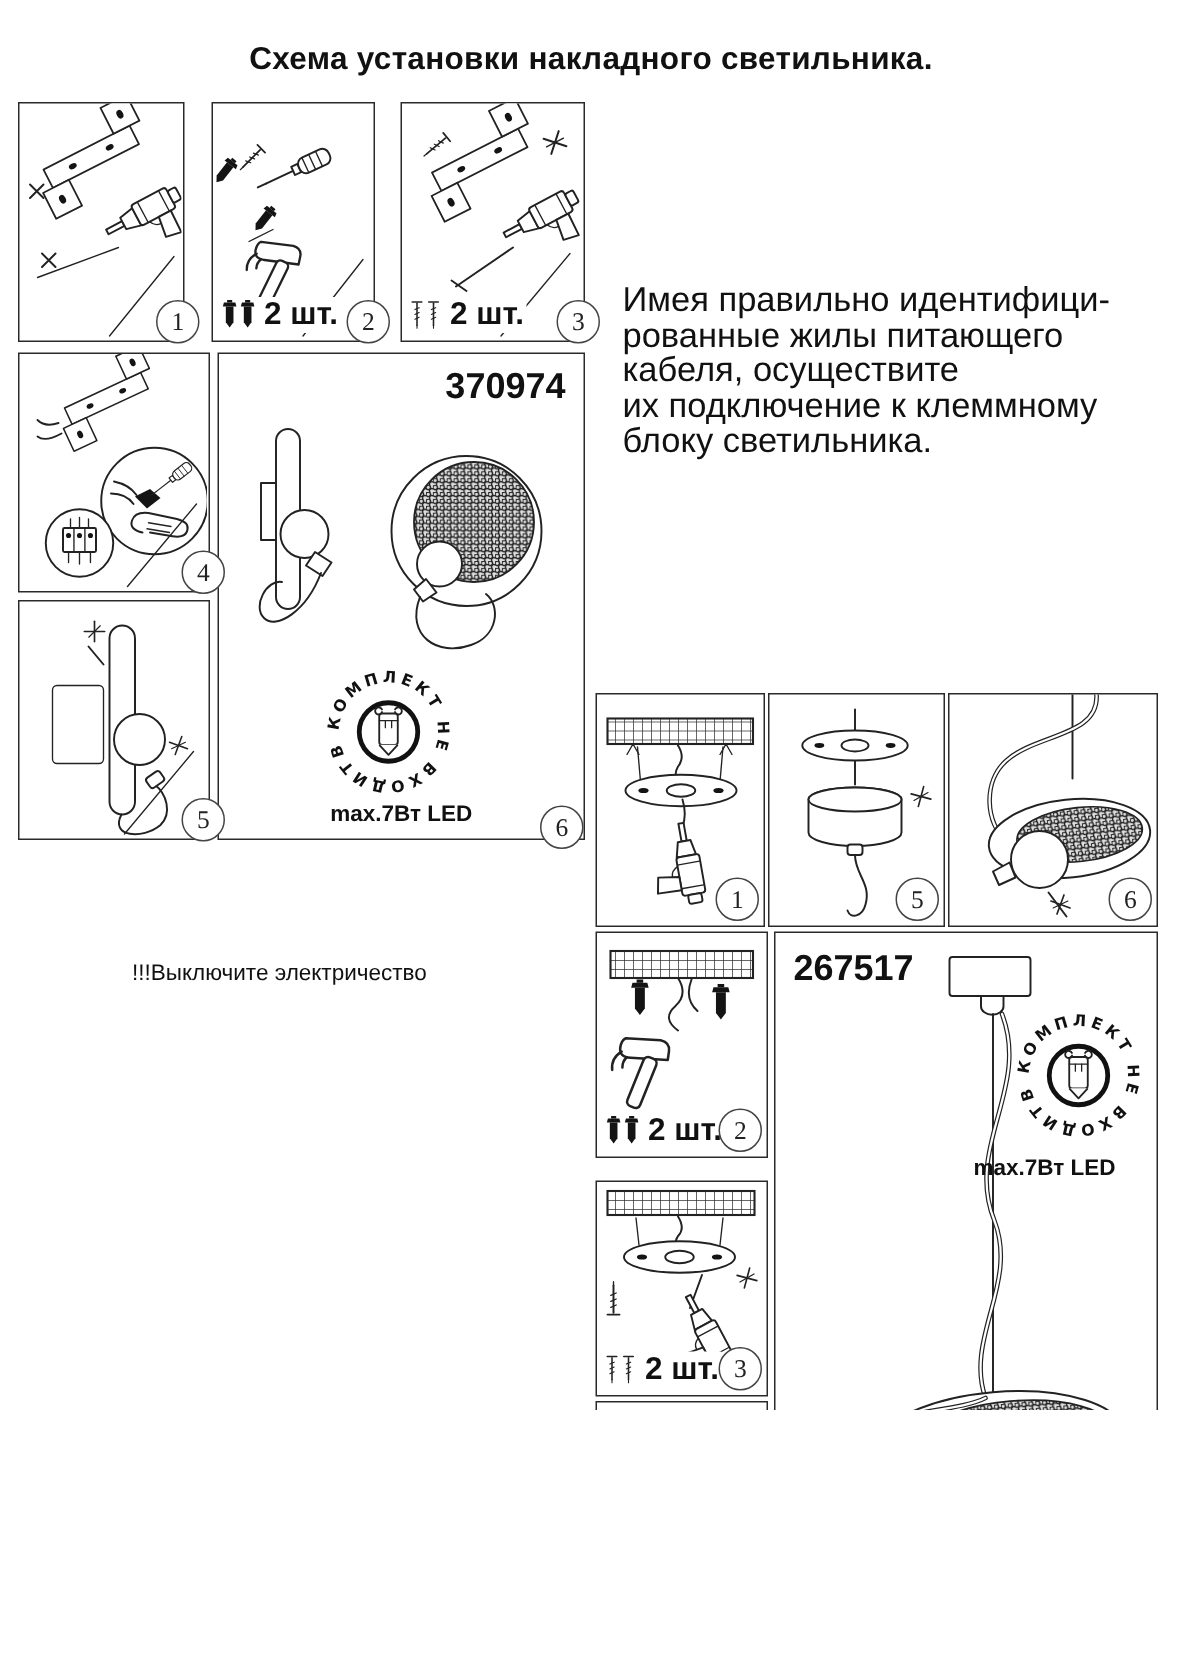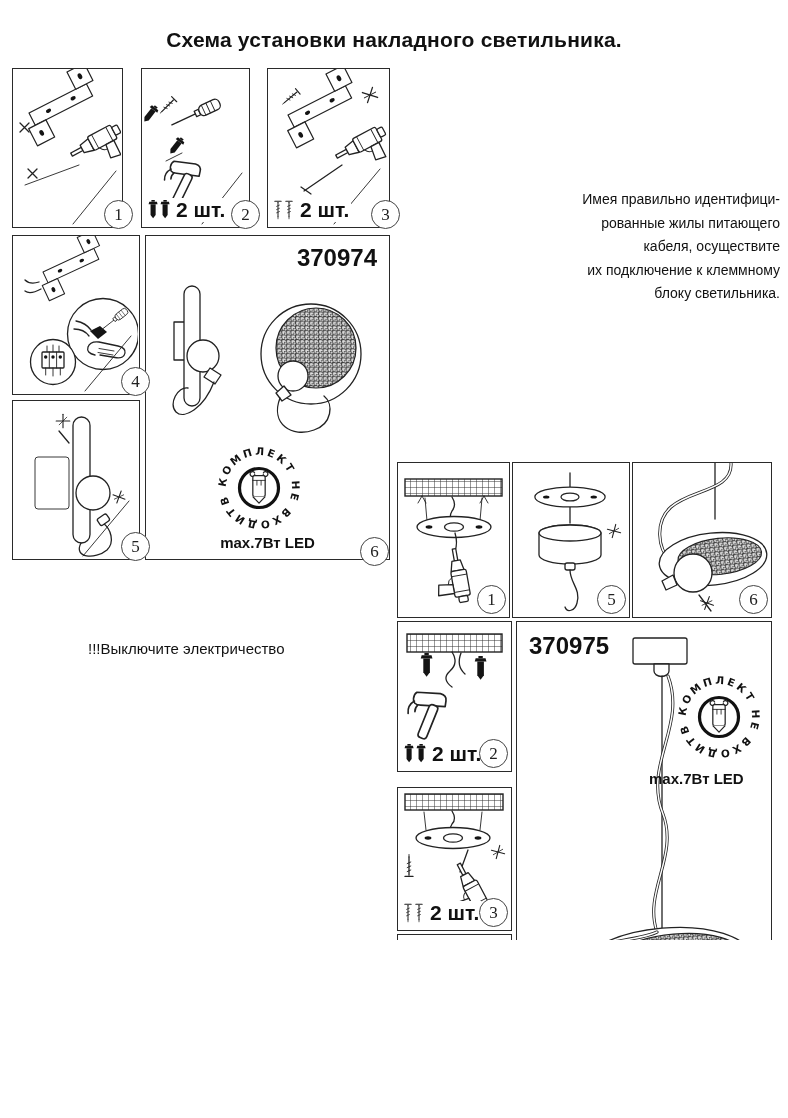--- a/index.html
+++ b/index.html
@@ -1,21 +1,21 @@
 <!DOCTYPE html>
 <html><head>
 <meta charset="utf-8">
 <style>
   html,body{margin:0;padding:0;background:#fff;}
   .page{position:relative;width:788px;height:940px;background:#fff;overflow:hidden;
         font-family:"Liberation Sans", sans-serif;color:#111;}
   .title{position:absolute;top:28px;left:0;width:100%;text-align:center;
          font-size:21px;font-weight:bold;letter-spacing:.2px;}
-  .note{position:absolute;left:415px;top:188px;width:365px;text-align:right;
-        font-size:14px;line-height:23.5px;white-space:pre-line;}
+  .note{position:absolute;left:415px;top:188px;width:365px;text-align:left;
+        font-size:23px;line-height:23.5px;white-space:pre-line;}
   .warning{position:absolute;left:88px;top:640px;font-size:15px;}
   .panel{position:absolute;border:1.6px solid #2a2a2a;background:#fff;box-sizing:border-box;}
   .panel > svg.art{position:absolute;left:0;top:0;}
   .stepnum{position:absolute;width:27px;height:27px;border:1.3px solid #444;border-radius:50%;
            background:#fff;display:flex;align-items:center;justify-content:center;
            font-family:"Liberation Serif", serif;font-size:17px;color:#222;z-index:5;}
   .stepnum.out{right:-11px;bottom:-2px;}
   .stepnum.in{right:3px;bottom:3px;}
   .qty{position:absolute;left:4px;bottom:5px;display:flex;align-items:center;gap:4px;z-index:4;
        background:#fff;padding:0 2px;}
@@ -415,21 +415,21 @@
         </g>
       <line class="ln thin" x1="42" y1="110" x2="50" y2="104"></line>
       <g transform="translate(8,94) scale(0.95)">
           <use href="#sym-term"></use>
         </g>
     </svg>
     <div class="stepnum in">4</div>
   </div>
 
   <div class="panel" style="left:516px;top:621px;width:256px;height:461px">
-    <div class="model tl">370975</div>
+    <div class="model tl">267517</div>
     <svg class="art" width="253" height="458" viewBox="0 0 253 458">
       <rect class="fw" x="116" y="16" width="54" height="26" rx="2"></rect>
       <path class="fw" d="M137,42 h15 v7 a7.5,5.5 0 0,1 -15,0 z"></path>
       <line class="ln" x1="145" y1="54" x2="145" y2="326"></line>
       <path class="cord1" d="M151,54 C170,104 126,142 146,192 C162,234 126,270 140,310"></path>
       <path class="cord2" d="M151,54 C170,104 126,142 146,192 C162,234 126,270 140,310"></path>
       <g transform="translate(148,342) rotate(-5)">
         <ellipse class="fw" rx="86" ry="36"></ellipse>
         <ellipse cx="11" cy="-4" rx="66" ry="25" fill="url(#pat-mesh)" stroke="#222" stroke-width="1.2"></ellipse>
       </g>

